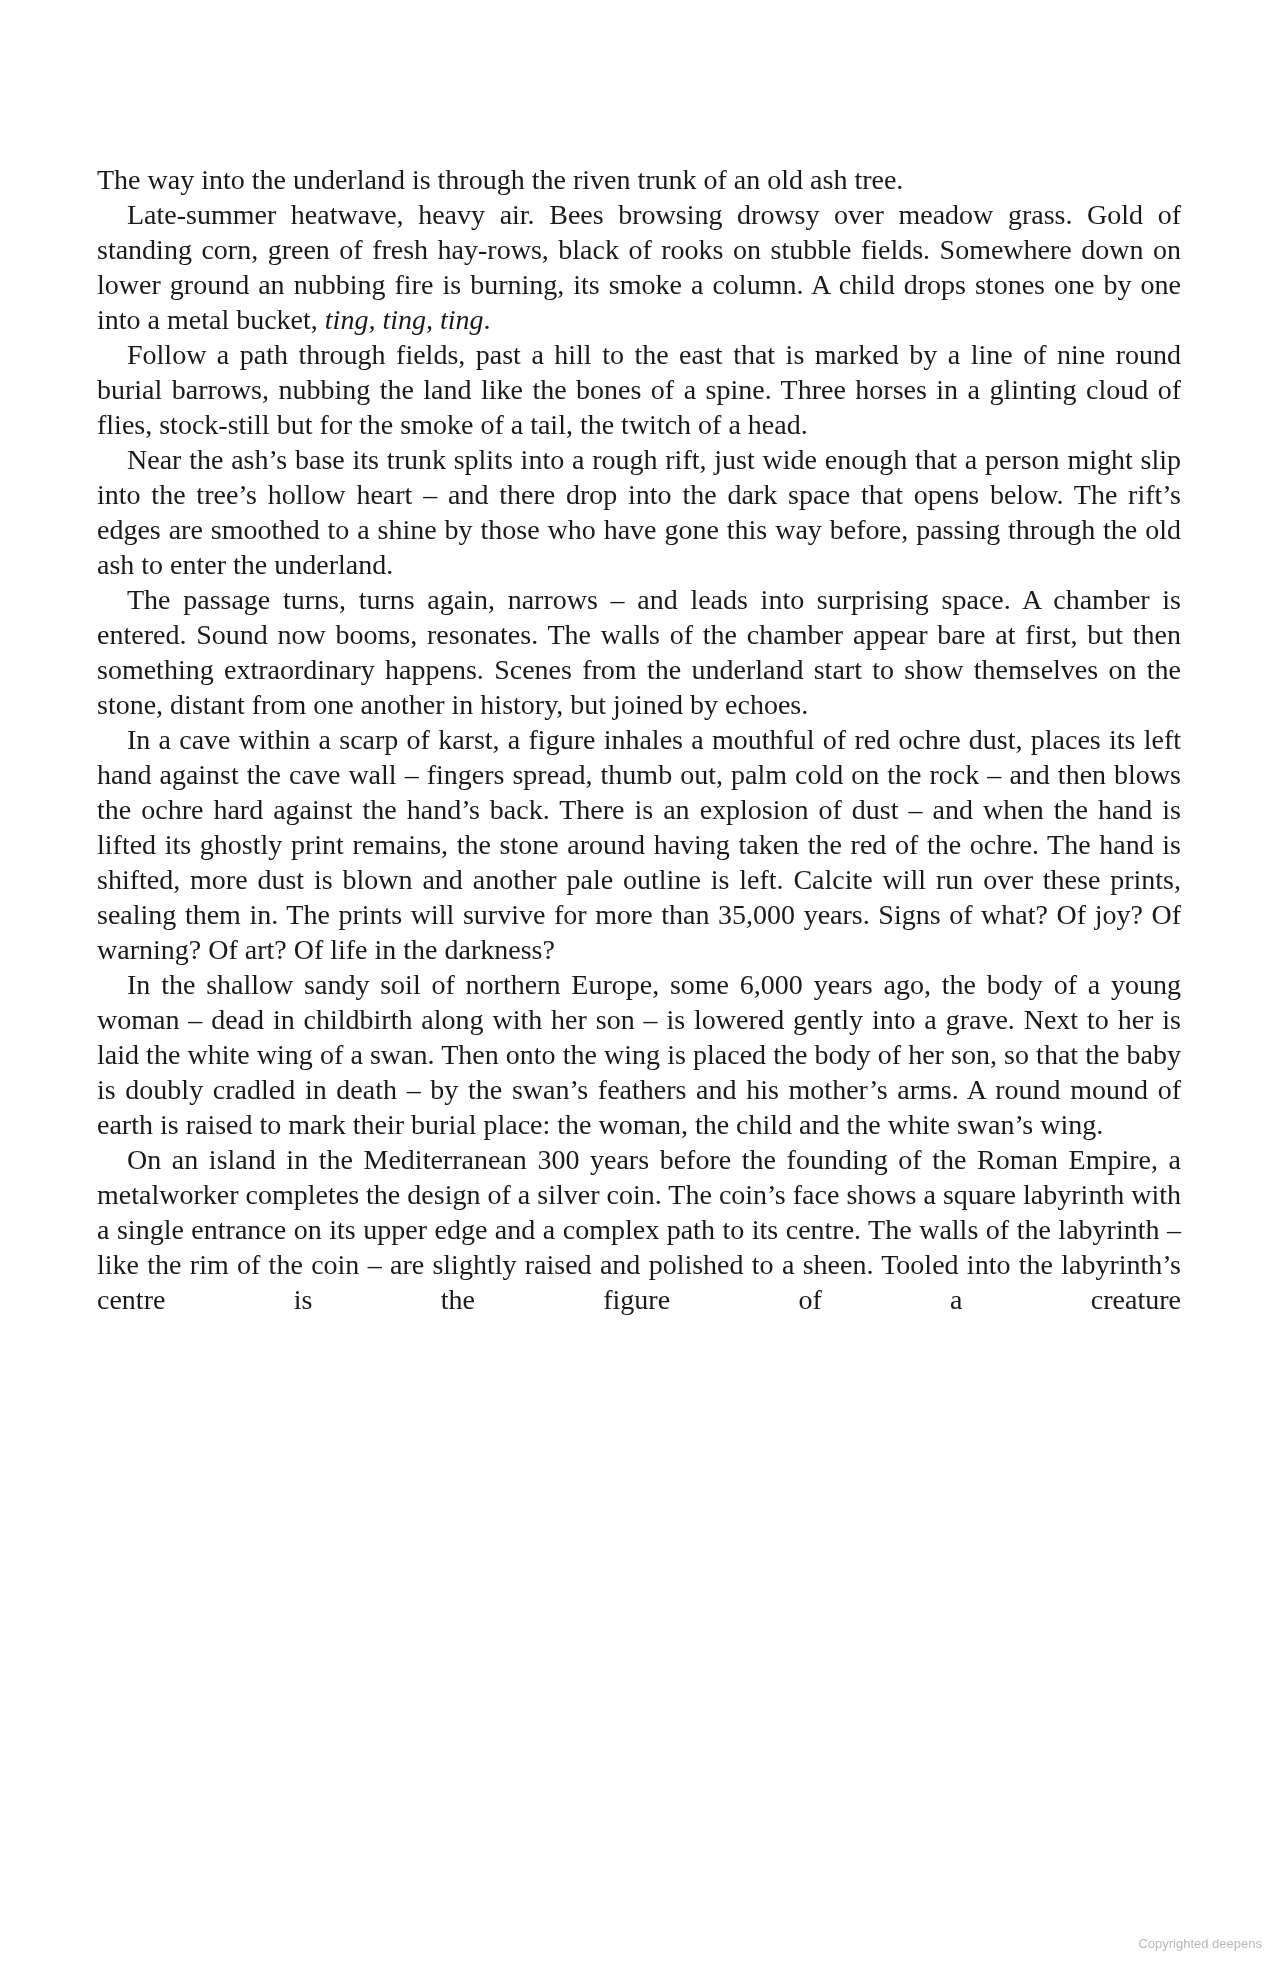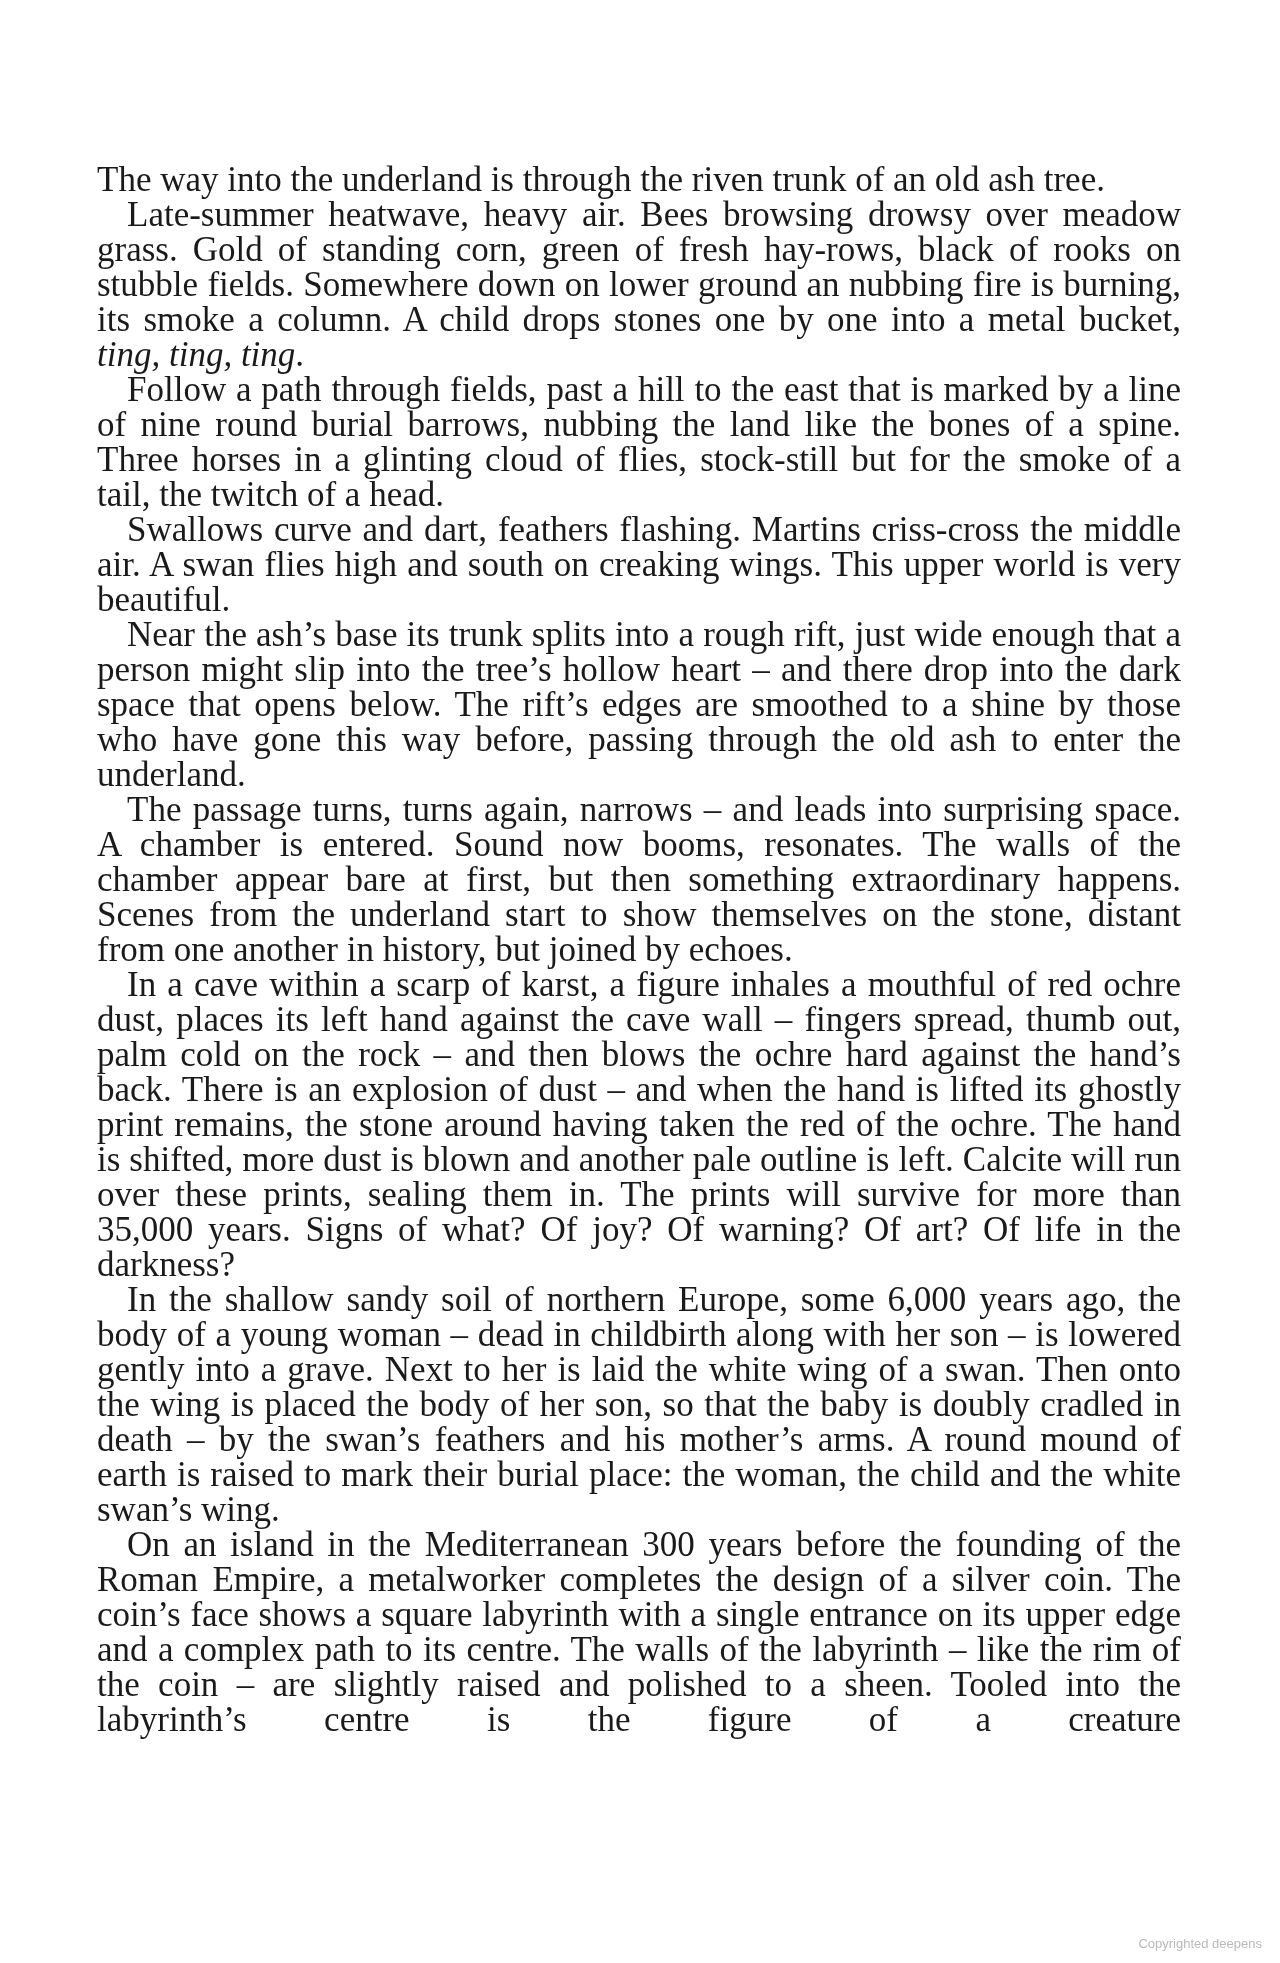--- a/index.html
+++ b/index.html
@@ -3,21 +3,21 @@
   <meta charset="utf-8">
   <style>
     html, body { margin: 0; padding: 0; background: #ffffff; }
     body { width: 1280px; height: 1963px; position: relative; overflow: hidden; }
     .page {
       position: absolute;
       left: 97px;
       top: 162px;
       width: 1084px;
       font-family: "Liberation Serif", "DejaVu Serif", serif;
-      font-size: 35px;
+      font-size: 28px;
       line-height: 35px;
       color: #1a1a1a;
     }
     .para {
       margin: 0;
       text-align: justify;
       text-indent: 30px;
       hyphens: none;
     }
     .para.first { text-indent: 0; }
@@ -31,21 +31,20 @@
       color: #b9b9b9;
     }
   </style>
 </head>
 <body>
 
 <div class="page">
   <p class="para first"><span>The way into the underland is through the riven trunk of an old ash tree.</span></p>
   <p class="para"><span>Late-summer heatwave, heavy air. Bees browsing drowsy over meadow grass. Gold of standing corn, green of fresh hay-rows, black of rooks on stubble fields. Somewhere down on lower ground an nubbing fire is burning, its smoke a column. A child drops stones one by one into a metal bucket, </span><em>ting, ting, ting</em><span>.</span></p>
   <p class="para">Follow a path through fields, past a hill to the east that is marked by a line of nine round burial barrows, nubbing the land like the bones of a spine. Three horses in a glinting cloud of flies, stock-still but for the smoke of a tail, the twitch of a head.</p>
-  <p class="para">Swallows curve and dart, feathers flashing. Martins criss-cross the middle air. A swan flies high and south on creaking wings. This upper world is very beautiful.</p>
   <p class="para">Near the ash’s base its trunk splits into a rough rift, just wide enough that a person might slip into the tree’s hollow heart – and there drop into the dark space that opens below. The rift’s edges are smoothed to a shine by those who have gone this way before, passing through the old ash to enter the underland.</p>
   <p class="para">The passage turns, turns again, narrows – and leads into surprising space. A chamber is entered. Sound now booms, resonates. The walls of the chamber appear bare at first, but then something extraordinary happens. Scenes from the underland start to show themselves on the stone, distant from one another in history, but joined by echoes.</p>
   <p class="para">In a cave within a scarp of karst, a figure inhales a mouthful of red ochre dust, places its left hand against the cave wall – fingers spread, thumb out, palm cold on the rock – and then blows the ochre hard against the hand’s back. There is an explosion of dust – and when the hand is lifted its ghostly print remains, the stone around having taken the red of the ochre. The hand is shifted, more dust is blown and another pale outline is left. Calcite will run over these prints, sealing them in. The prints will survive for more than 35,000 years. Signs of what? Of joy? Of warning? Of art? Of life in the darkness?</p>
   <p class="para">In the shallow sandy soil of northern Europe, some 6,000 years ago, the body of a young woman – dead in childbirth along with her son – is lowered gently into a grave. Next to her is laid the white wing of a swan. Then onto the wing is placed the body of her son, so that the baby is doubly cradled in death – by the swan’s feathers and his mother’s arms. A round mound of earth is raised to mark their burial place: the woman, the child and the white swan’s wing.</p>
   <p class="para" style="text-align-last: justify;">On an island in the Mediterranean 300 years before the founding of the Roman Empire, a metalworker completes the design of a silver coin. The coin’s face shows a square labyrinth with a single entrance on its upper edge and a complex path to its centre. The walls of the labyrinth – like the rim of the coin – are slightly raised and polished to a sheen. Tooled into the labyrinth’s centre is the figure of a creature</p>
 </div>
 
 <div class="watermark">Copyrighted deepens</div>
 
 </body></html>

